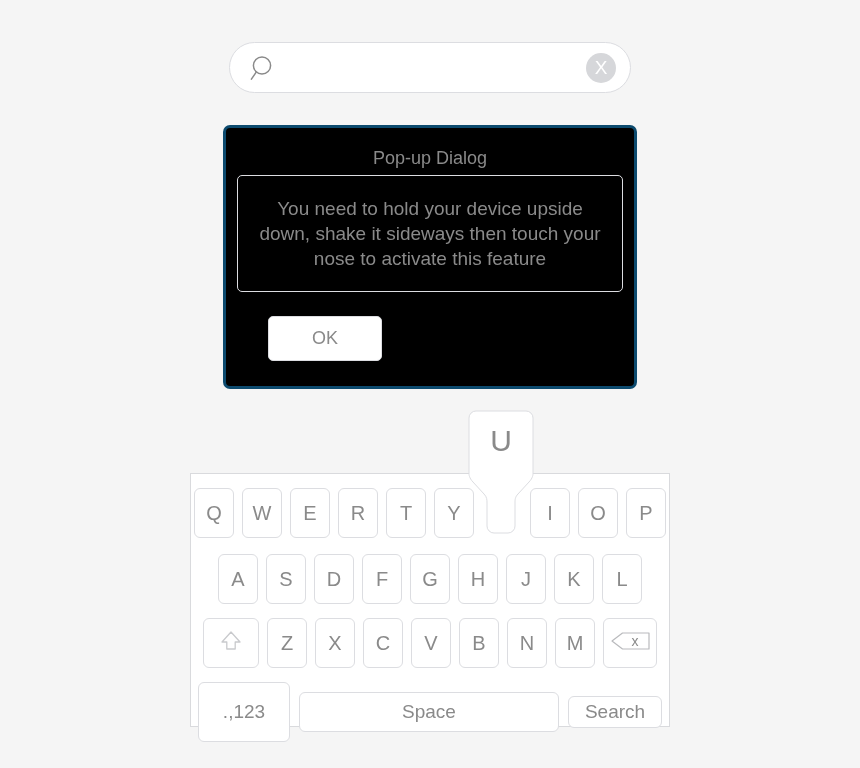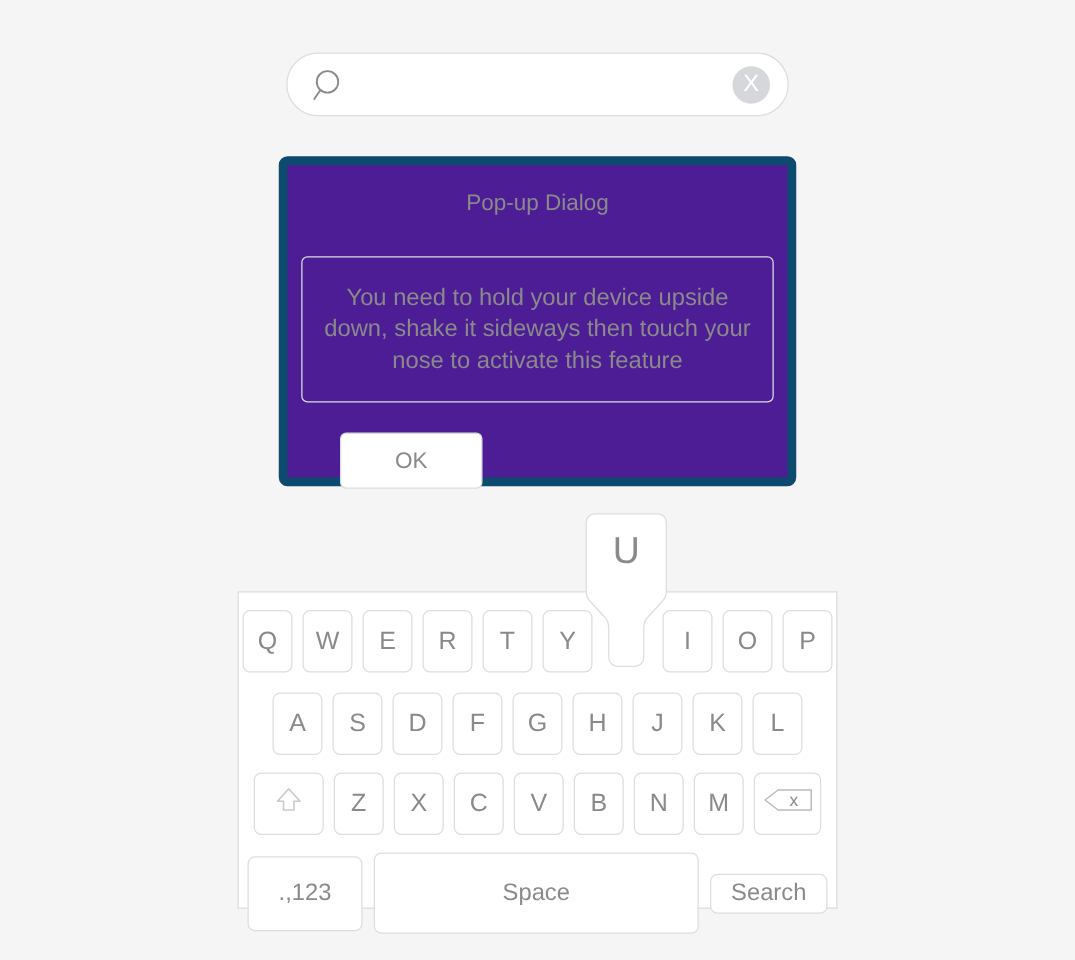--- a/index.html
+++ b/index.html
@@ -75,35 +75,35 @@
   }
 
   
   .dialog {
     position: absolute;
     left: 223px;
     top: 125px;
     width: 414px;
     height: 264px;
     box-sizing: border-box;
-    background: #4c1d95;
-    border: 7px solid #0c4a6e;
+    background: #000000;
+    border: 3px solid #0c4a6e;
     border-radius: 7px;
     padding: 0 11px;
   }
   .dialog-title {
     text-align: center;
     font-size: 18px;
     color: #8a8a8a;
     margin: 20px 0 0 0;
     line-height: 1.2;
   }
   .dialog-message {
     box-sizing: border-box;
-    margin-top: 31px;
+    margin-top: 5px;
     border: 1px solid #dcdde1;
     border-radius: 5px;
     height: 117px;
     display: flex;
     align-items: center;
     justify-content: center;
     padding: 6px 14px;
   }
   .dialog-message p {
     margin: 0;
@@ -169,21 +169,21 @@
     justify-content: center;
     font-size: 20px;
     color: #8a8a8a;
     font-family: "Liberation Sans", sans-serif;
     cursor: pointer;
     user-select: none;
   }
   .key.wide-shift { width: 56px; }
   .key.wide-back  { width: 54px; }
   .key.num    { width: 92px; height: 60px; font-size: 19px; border-radius: 6px; }
-  .key.space  { width: 260px; height: 65px; font-size: 19px; border-radius: 6px; }
+  .key.space  { width: 260px; height: 40px; font-size: 19px; border-radius: 6px; }
   .key.search { width: 94px;  height: 32px; font-size: 19px; border-radius: 6px; }
   .key.hidden-slot {
     border-color: transparent;
     background: transparent;
     cursor: default;
   }
 
   
   .key-popup {
     position: absolute;

